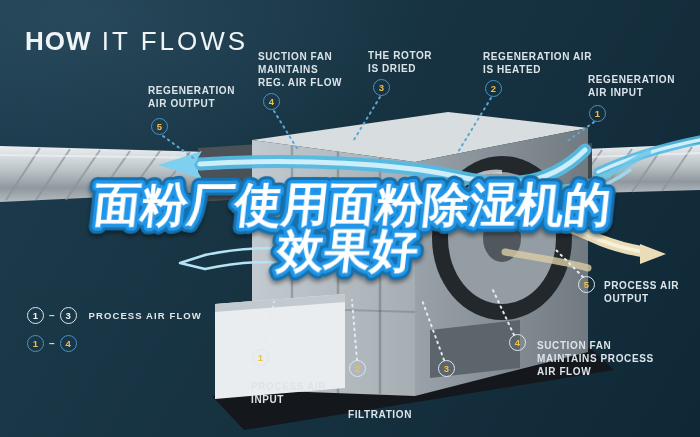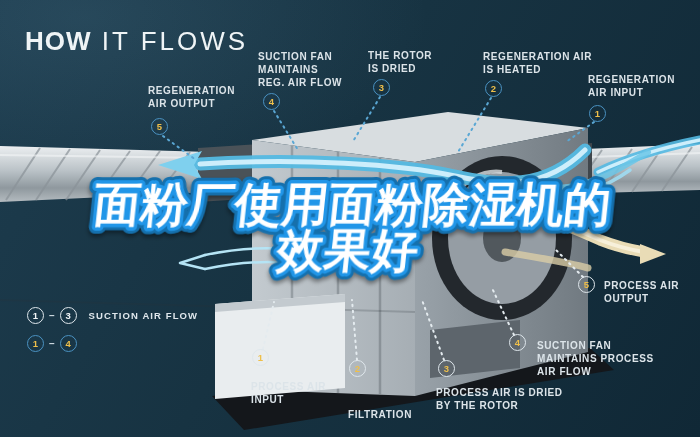--- a/index.html
+++ b/index.html
@@ -161,43 +161,41 @@
 IS DRIED</div>
   <div class="callout-label" style="left:483px;top:50px;">REGENERATION AIR
 IS HEATED</div>
   <div class="callout-label" style="left:588px;top:73px;">REGENERATION
 AIR INPUT</div>
   <div class="callout-label" style="left:604px;top:279px;">PROCESS AIR
 OUTPUT</div>
   <div class="callout-label" style="left:537px;top:339px;">SUCTION FAN
 MAINTAINS PROCESS
 AIR FLOW</div>
-  <div class="callout-label" style="left:436px;top:386px;">PROCESS AIR IS DRIED
-BY THE ROTOR</div>
   <div class="callout-label" style="left:348px;top:408px;">FILTRATION</div>
   <div class="callout-label" style="left:251px;top:380px;">PROCESS AIR
 INPUT</div>
 
   <div class="badge reg" style="left:151px;top:118px;">5</div>
   <div class="badge reg" style="left:263px;top:93px;">4</div>
   <div class="badge reg" style="left:373px;top:79px;">3</div>
   <div class="badge reg" style="left:485px;top:80px;">2</div>
   <div class="badge reg" style="left:589px;top:105px;">1</div>
   <div class="badge pro" style="left:578px;top:276px;">5</div>
   <div class="badge pro" style="left:509px;top:334px;">4</div>
   <div class="badge pro" style="left:438px;top:360px;">3</div>
   <div class="badge pro" style="left:349px;top:360px;">2</div>
   <div class="badge pro" style="left:252px;top:349px;">1</div>
 
   <div class="legend">
     <div class="legend-row process">
       <span class="legend-circle">1</span>
       <span class="legend-dash">–</span>
       <span class="legend-circle">3</span>
-      <span class="legend-label">SUCTION AIR FLOW</span>
+      <span class="legend-label">PROCESS AIR FLOW</span>
     </div>
     <div class="legend-row regeneration">
       <span class="legend-circle">1</span>
       <span class="legend-dash">–</span>
       <span class="legend-circle">4</span>
     </div>
   </div>
 
 </div>
 

